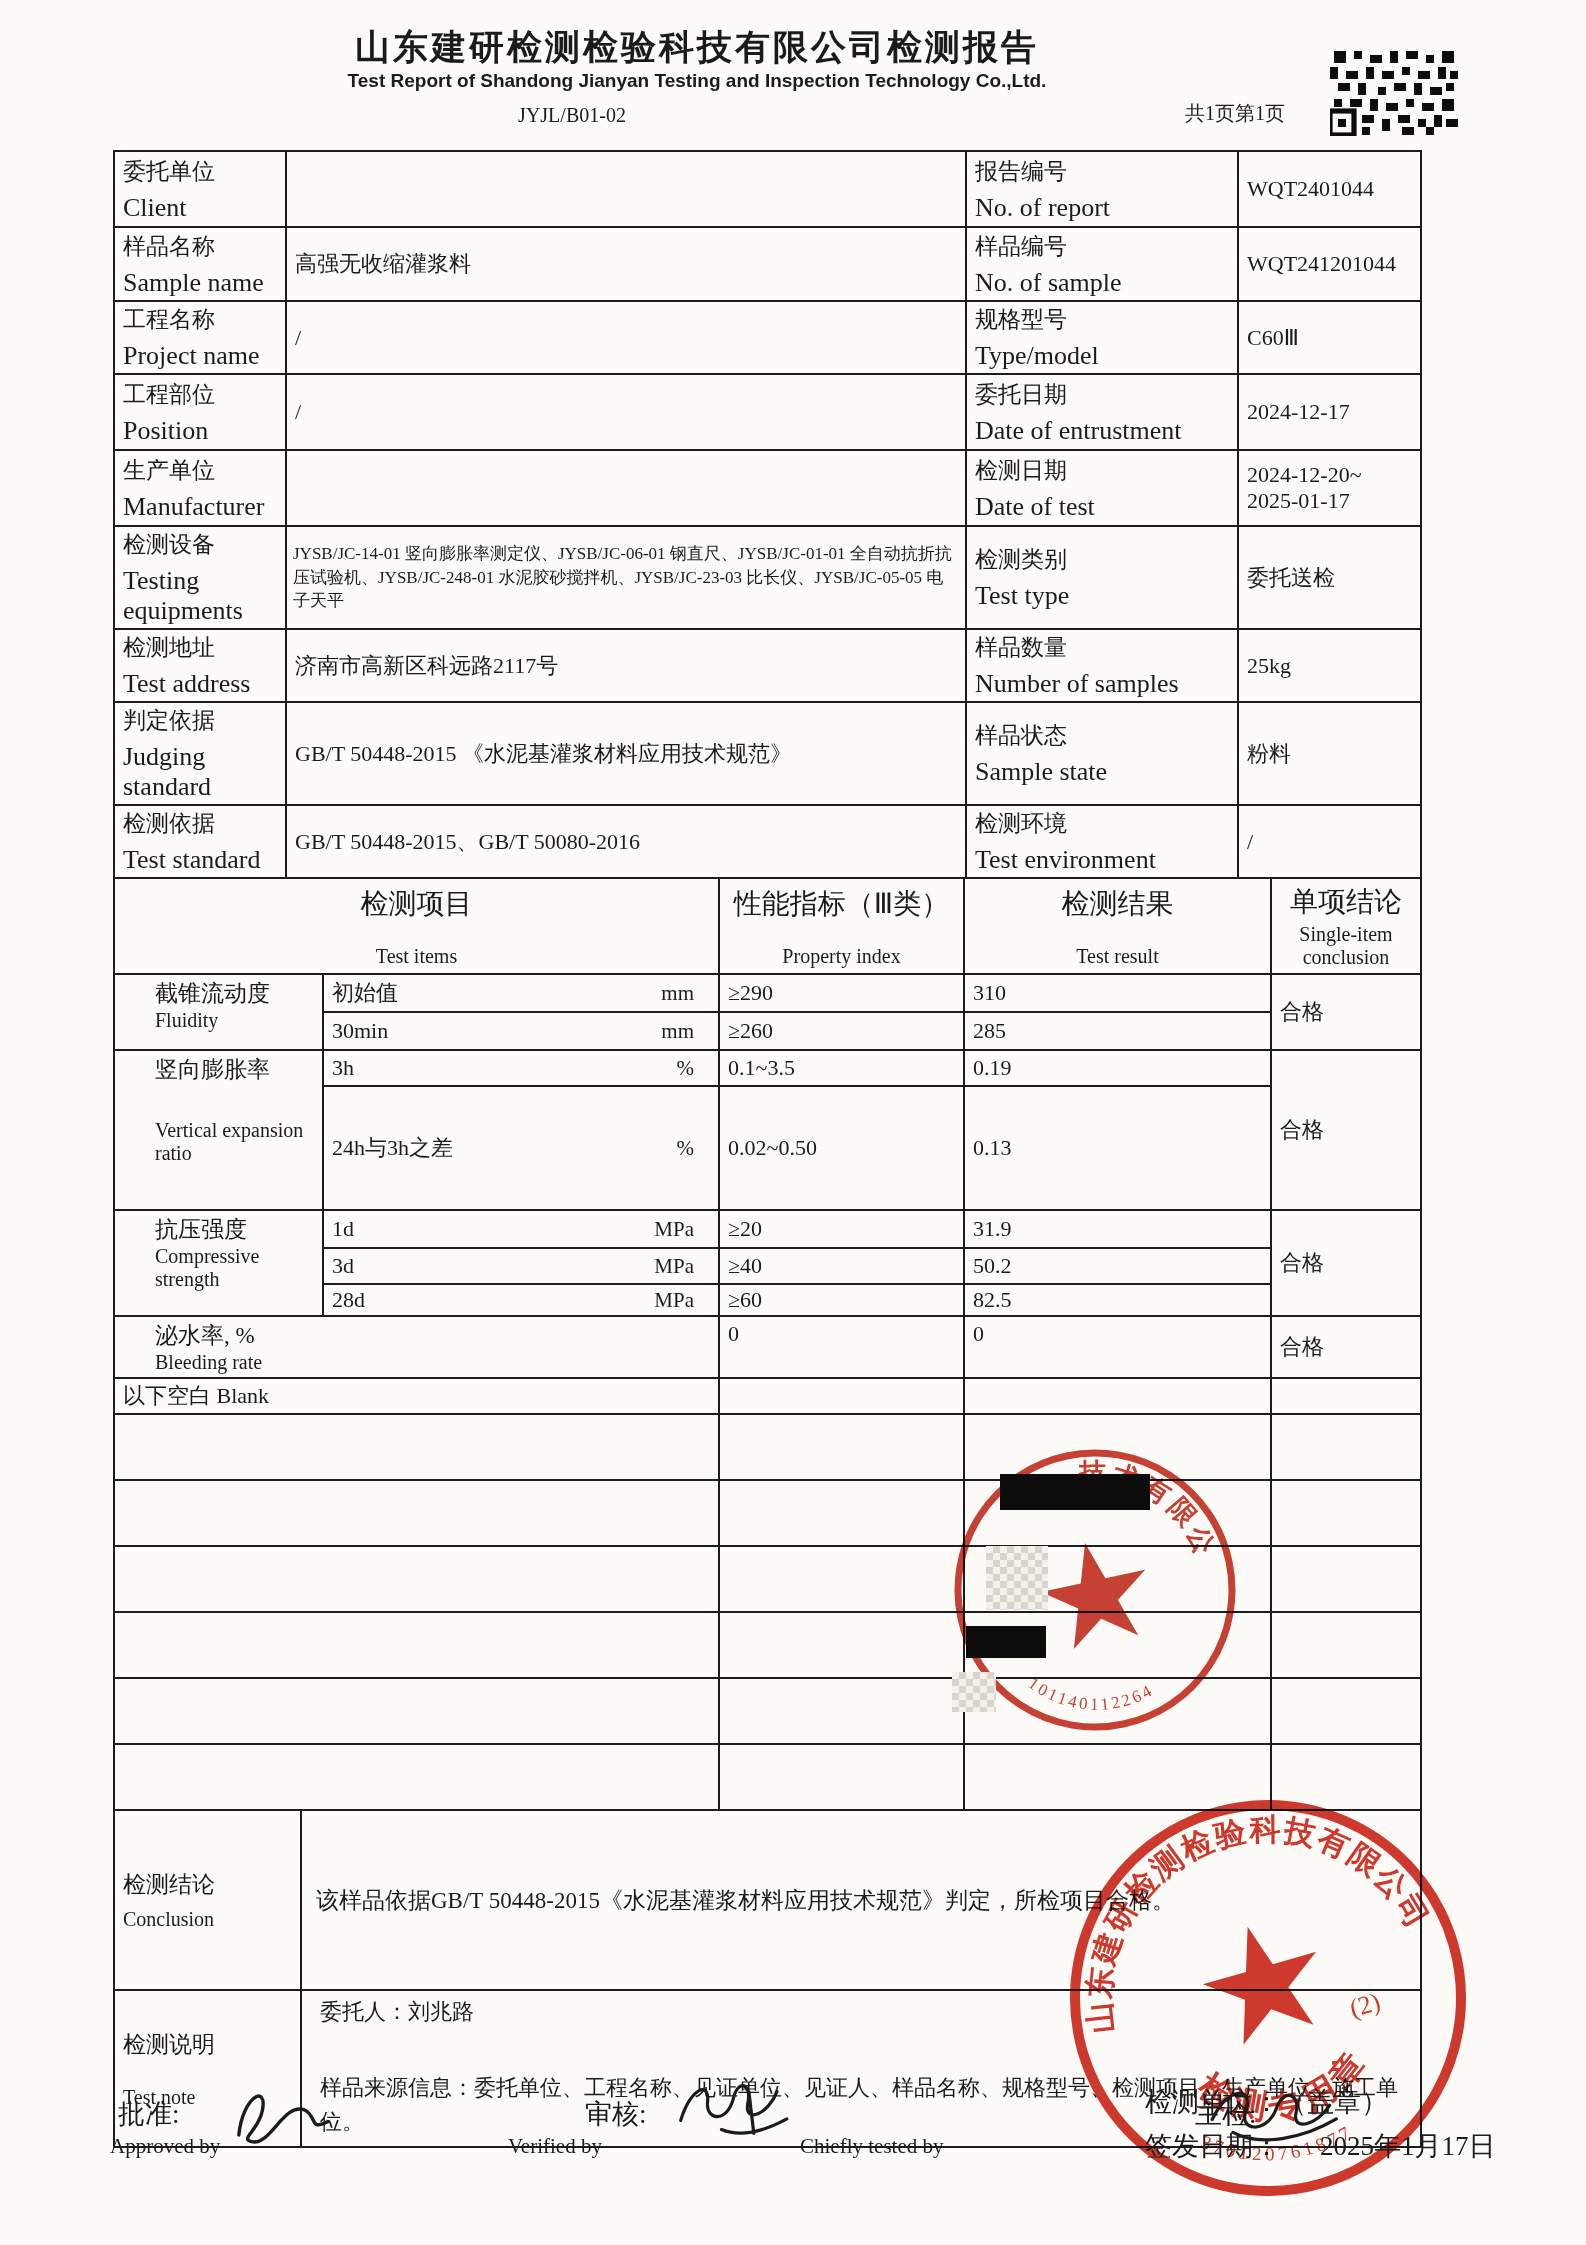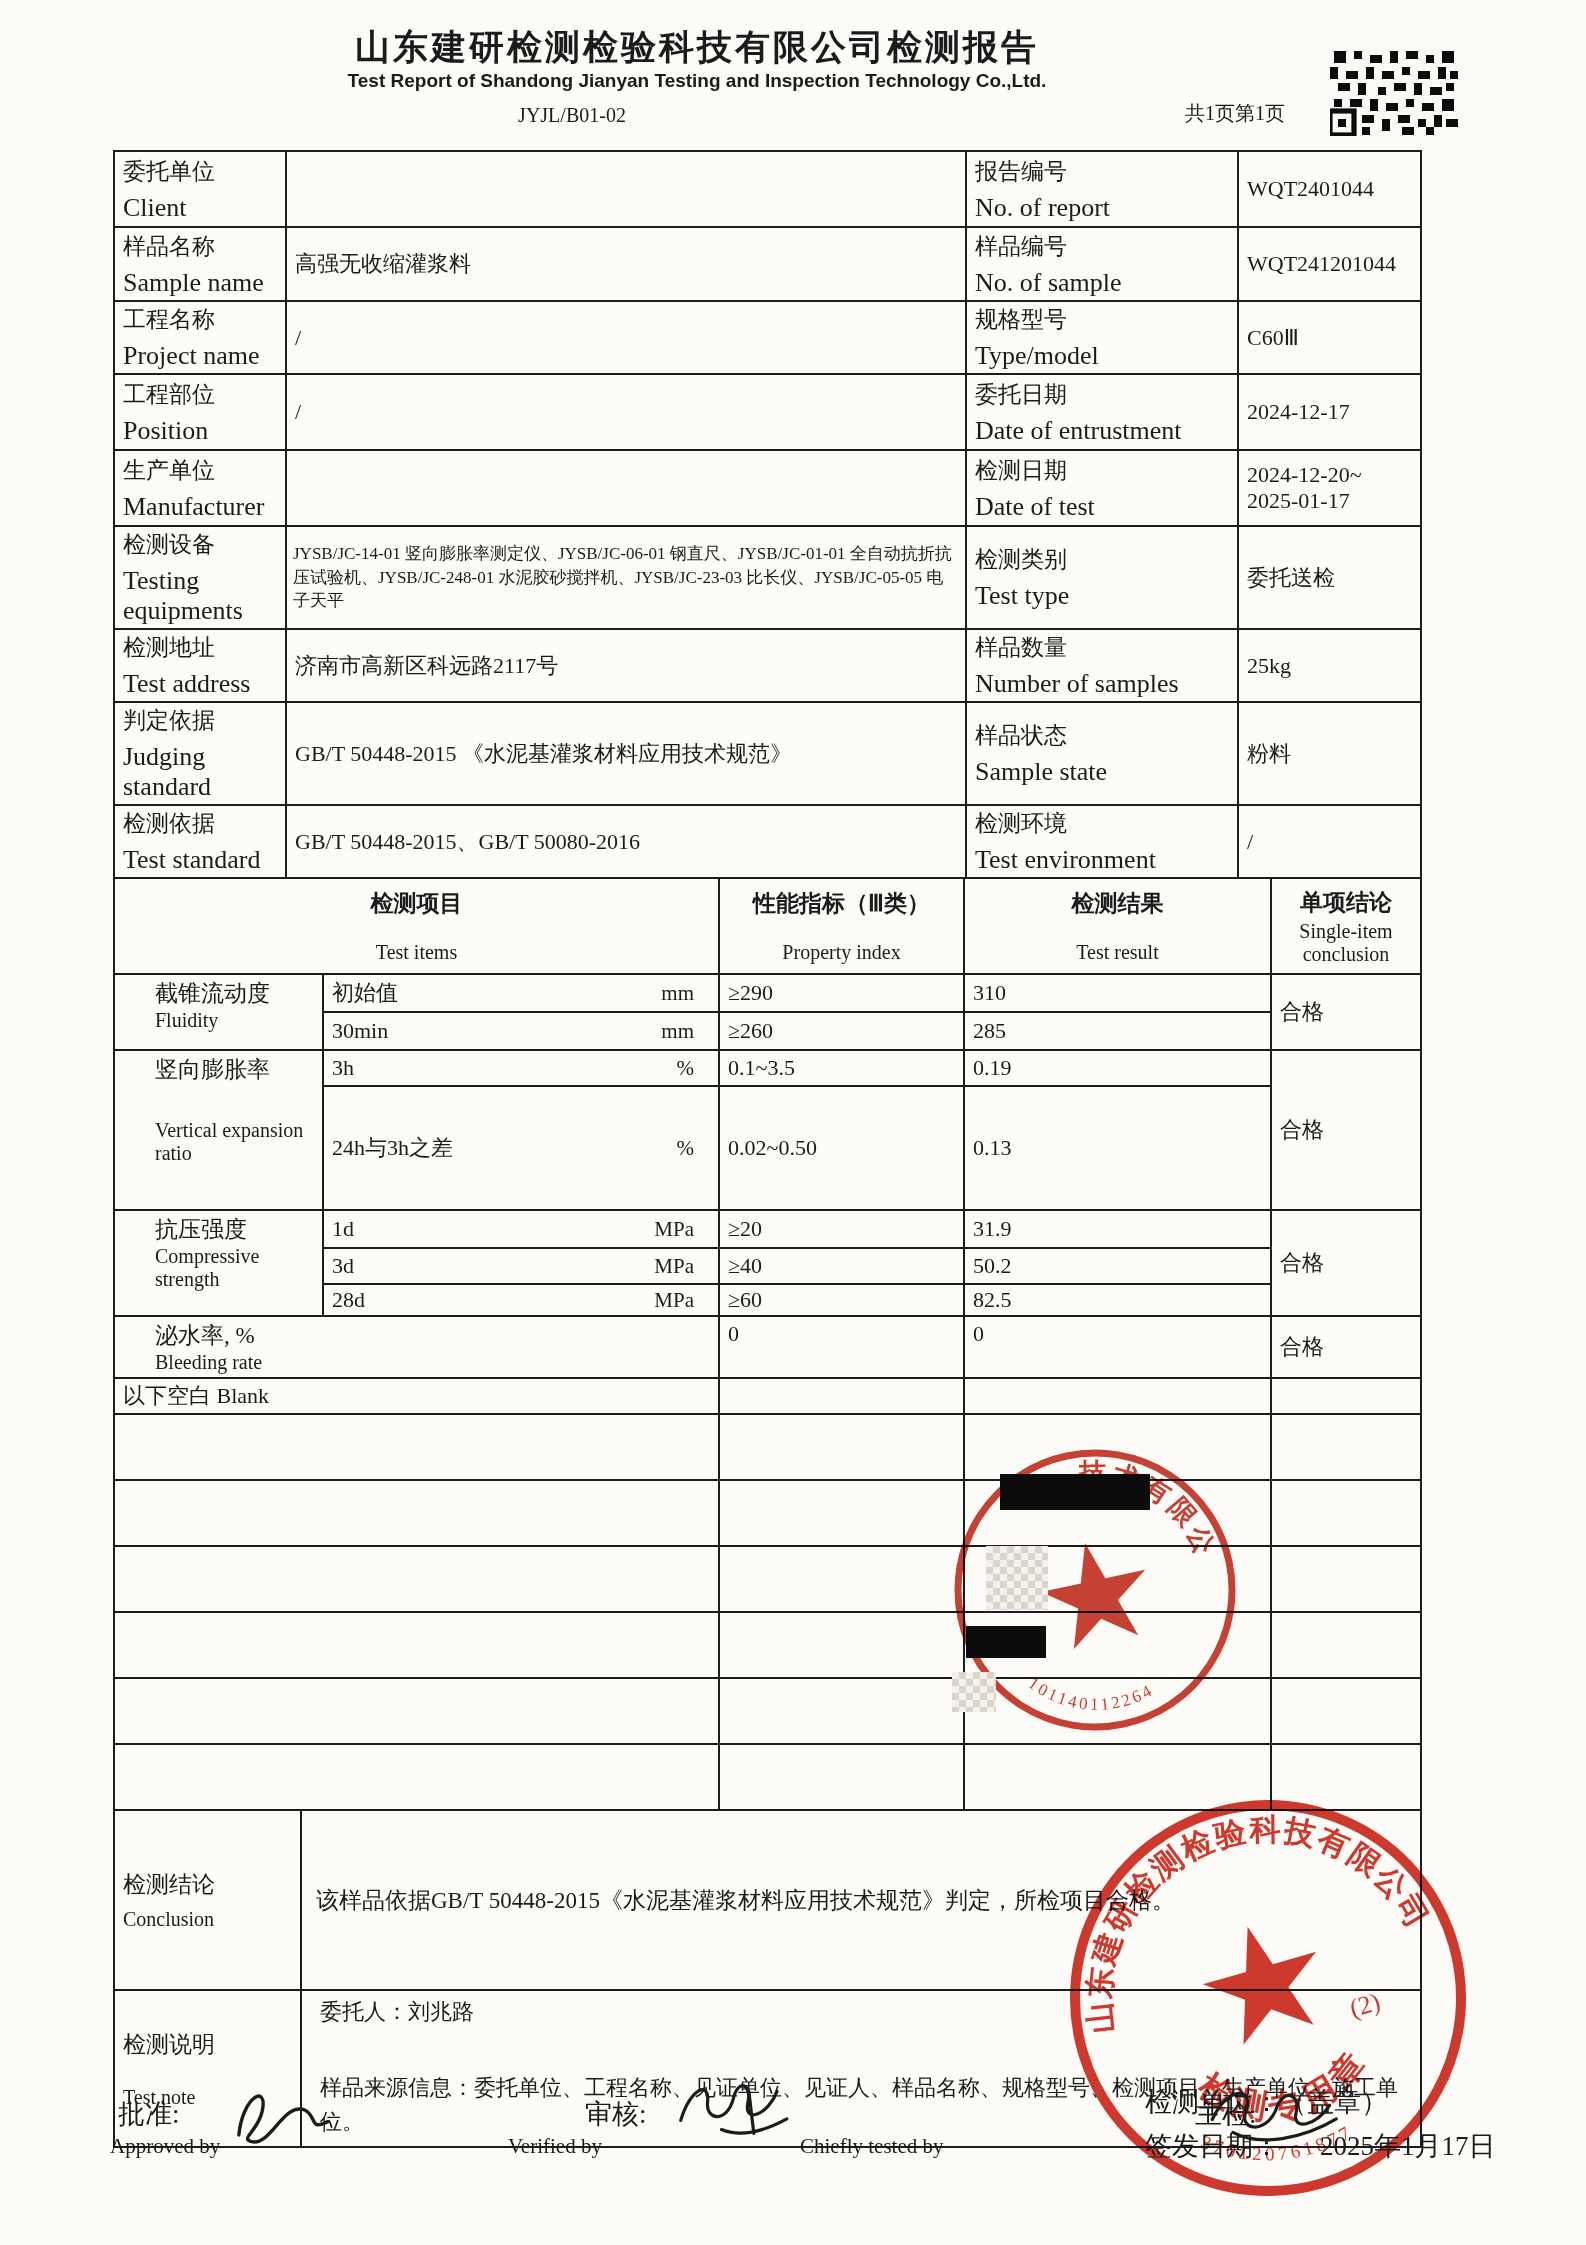--- a/index.html
+++ b/index.html
@@ -21,21 +21,21 @@
   .tables{position:absolute;left:113px;top:150px;width:1307px;z-index:1;}
   table{border-collapse:collapse;table-layout:fixed;width:1307px;}
   table + table{margin-top:-2px;}
   td,th{border:2.4px solid #1c1c1c;padding:2px 8px;vertical-align:middle;
         font-weight:normal;overflow:hidden;}
   .lab .cn{font-size:23px;}
   .lab .en{font-size:26px;margin-top:6px;}
   .val{font-size:22px;}
   .equip{font-size:17px;line-height:1.38;padding:3px 6px;}
   .hdr{text-align:center;vertical-align:middle;}
-  .hdr .cn{font-size:23px;font-weight:bold;}
+  .hdr .cn{font-size:28px;}
   .hdr .en{font-size:20px;margin-top:22px;}
   .hdr .en2{font-size:20px;}
   .group{vertical-align:top;padding-top:3px;padding-left:40px;}
   .group .cn{font-size:23px;}
   .group .en{font-size:20px;}
   .group .en.gap{margin-top:34px;}
   .subflex{display:flex;justify-content:space-between;align-items:center;padding-right:16px;}
   .subflex .s{font-size:22px;}
   .subflex .u{font-size:21px;}
   .idx,.res{font-size:22px;}

